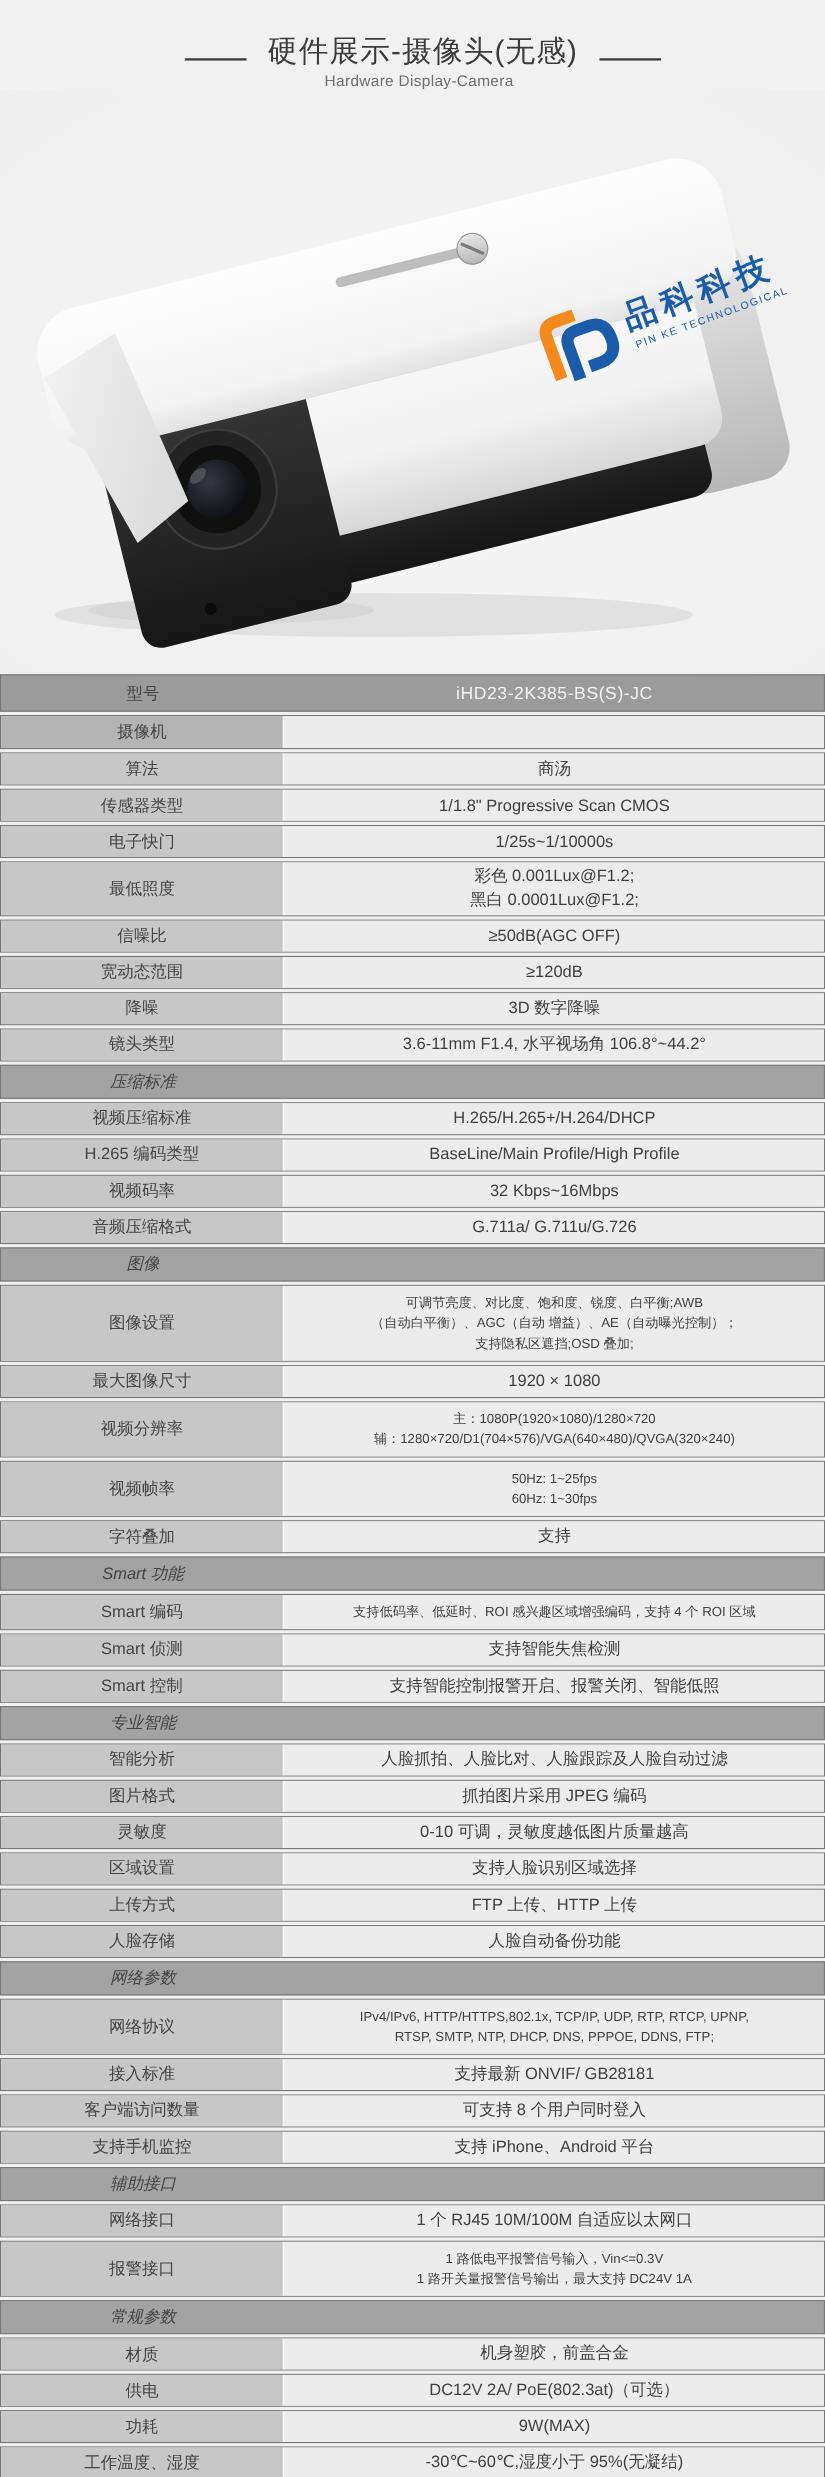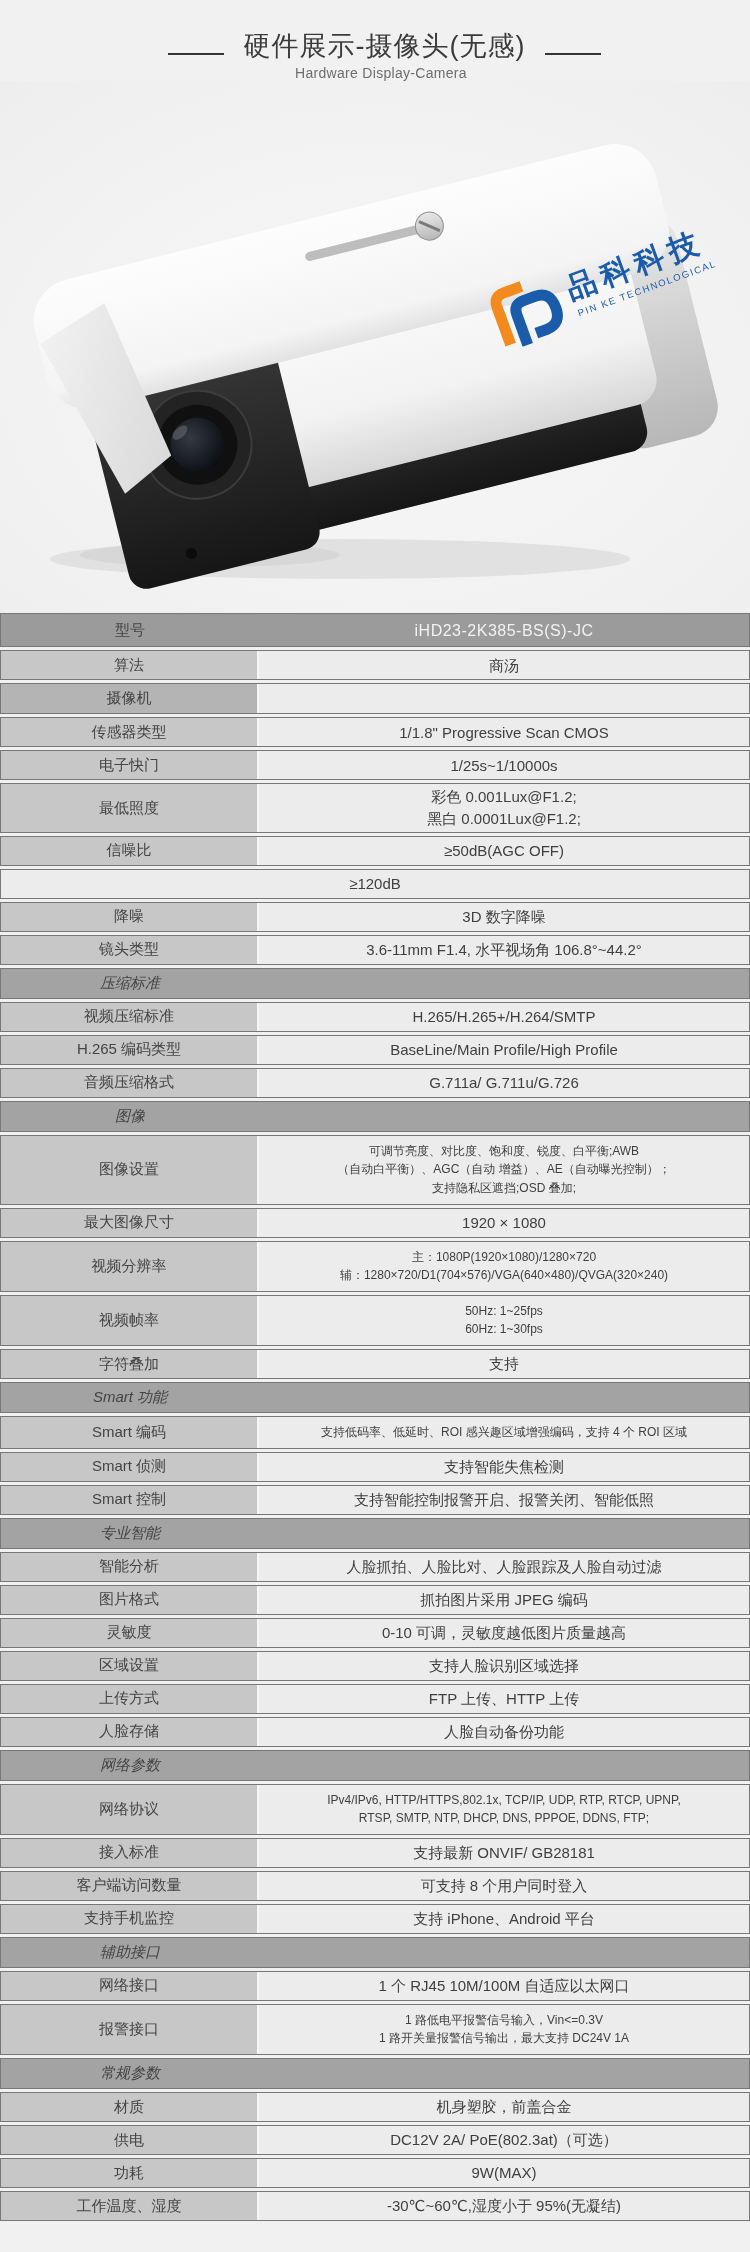--- a/index.html
+++ b/index.html
@@ -150,31 +150,31 @@
   </svg>
 </div>
 
 <div class="spec-table">
     <div class="trow r-model">
       <div class="lab">型号</div>
       <div class="val">
         <div class="val-line">iHD23-2K385-BS(S)-JC</div>
       </div>
     </div>
-    <div class="trow r-data">
-      <div class="lab">算法</div>
-      <div class="val">
-        <div class="val-line">商汤</div>
-      </div>
-    </div>
     <div class="trow r-camera-section">
       <div class="lab">摄像机</div>
       <div class="val"></div>
     </div>
     <div class="trow r-data">
+      <div class="lab">算法</div>
+      <div class="val">
+        <div class="val-line">商汤</div>
+      </div>
+    </div>
+    <div class="trow r-data">
       <div class="lab">传感器类型</div>
       <div class="val">
         <div class="val-line">1/1.8" Progressive Scan CMOS</div>
       </div>
     </div>
     <div class="trow r-data">
       <div class="lab">电子快门</div>
       <div class="val">
         <div class="val-line">1/25s~1/10000s</div>
       </div>
@@ -186,20 +186,21 @@
         <div class="val-line">黑白 0.0001Lux@F1.2;</div>
       </div>
     </div>
     <div class="trow r-data">
       <div class="lab">信噪比</div>
       <div class="val">
         <div class="val-line">≥50dB(AGC OFF)</div>
       </div>
     </div>
     <div class="trow r-data">
+      <div class="lab">宽动态范围</div>
       <div class="val">
         <div class="val-line">≥120dB</div>
       </div>
     </div>
     <div class="trow r-data">
       <div class="lab">降噪</div>
       <div class="val">
         <div class="val-line">3D 数字降噪</div>
       </div>
     </div>
@@ -209,27 +210,33 @@
         <div class="val-line">3.6-11mm F1.4, 水平视场角 106.8°~44.2°</div>
       </div>
     </div>
     <div class="trow r-section">
       <div class="lab">压缩标准</div>
       <div class="val"></div>
     </div>
     <div class="trow r-data">
       <div class="lab">视频压缩标准</div>
       <div class="val">
-        <div class="val-line">H.265/H.265+/H.264/SMTP</div>
+        <div class="val-line">H.265/H.265+/H.264/DHCP</div>
       </div>
     </div>
     <div class="trow r-data">
       <div class="lab">H.265 编码类型</div>
       <div class="val">
         <div class="val-line">BaseLine/Main Profile/High Profile</div>
+      </div>
+    </div>
+    <div class="trow r-data">
+      <div class="lab">视频码率</div>
+      <div class="val">
+        <div class="val-line">32 Kbps~16Mbps</div>
       </div>
     </div>
     <div class="trow r-data">
       <div class="lab">音频压缩格式</div>
       <div class="val">
         <div class="val-line">G.711a/ G.711u/G.726</div>
       </div>
     </div>
     <div class="trow r-section">
       <div class="lab">图像</div>

